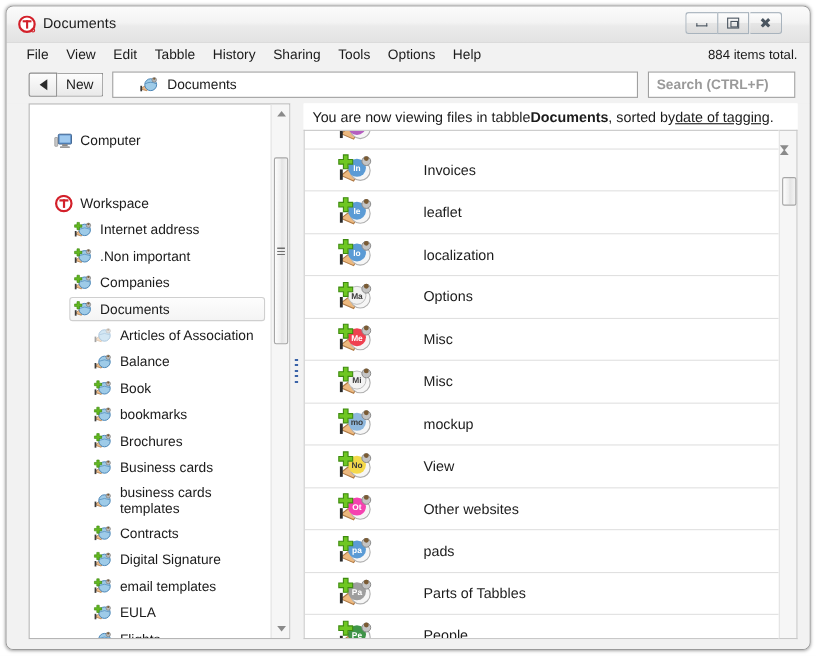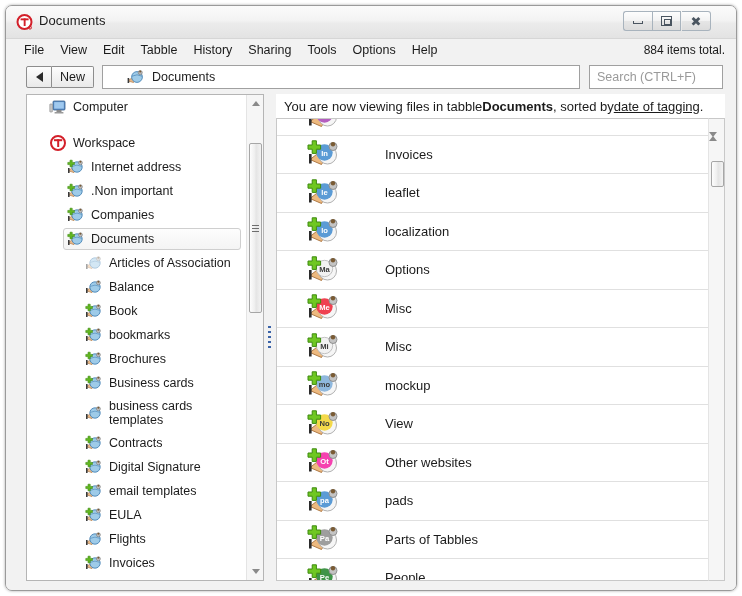--- a/index.html
+++ b/index.html
@@ -130,21 +130,21 @@
   #address-text {
     margin-left: 7px; font-size: 12.5px; color: #1b1b1b;
   }
   #searchbox {
     position: absolute; left: 583px; top: 4px;
     width: 134px; height: 24px;
     background: #ffffff; border: 1px solid #a0a0a0;
     display: flex; align-items: center;
   }
   #search-placeholder {
-    margin-left: 7px; font-size: 12.5px; color: #9a9a9a;
+    margin-left: 7px; font-size: 12.5px; color: #9a9a9a; font-weight: bold;
   }
 
   
   #panes {
     position: absolute; left: 0; top: 88px;
     width: 100%; bottom: 0;
     background: #f2f2f2;
   }
 
   
@@ -168,21 +168,21 @@
   }
   .tree-row.tall { height: 36px; }
   .tree-row .t-icon {
     width: 18px; height: 17px; flex: none;
     margin-right: 6px;
   }
   .tree-row .t-label {
     font-size: 12.5px; color: #1b1b1b;
     line-height: 14px;
   }
-  .tree-row.lvl0 { padding-left: 22px; }
+  .tree-row.lvl0 { padding-left: 22px; margin-top: 21px; }
   .tree-row.lvl1 { padding-left: 40px; }
   .tree-row.lvl2 { padding-left: 58px; }
   .tree-row.selected::before {
     content: ""; position: absolute;
     left: 36px; right: 6px; top: 1px; bottom: 1px;
     background: linear-gradient(to bottom, #fdfdfd, #f4f4f4);
     border: 1px solid #cfcfcf; border-radius: 3px;
   }
   .tree-row.selected .t-icon,
   .tree-row.selected .t-label { position: relative; z-index: 2; }

